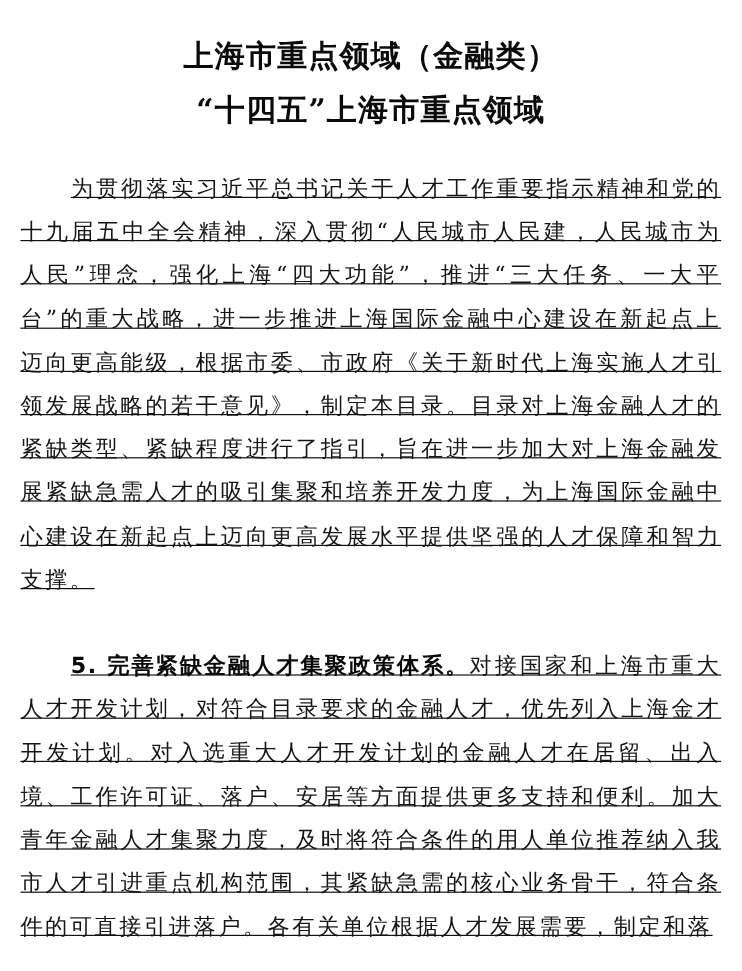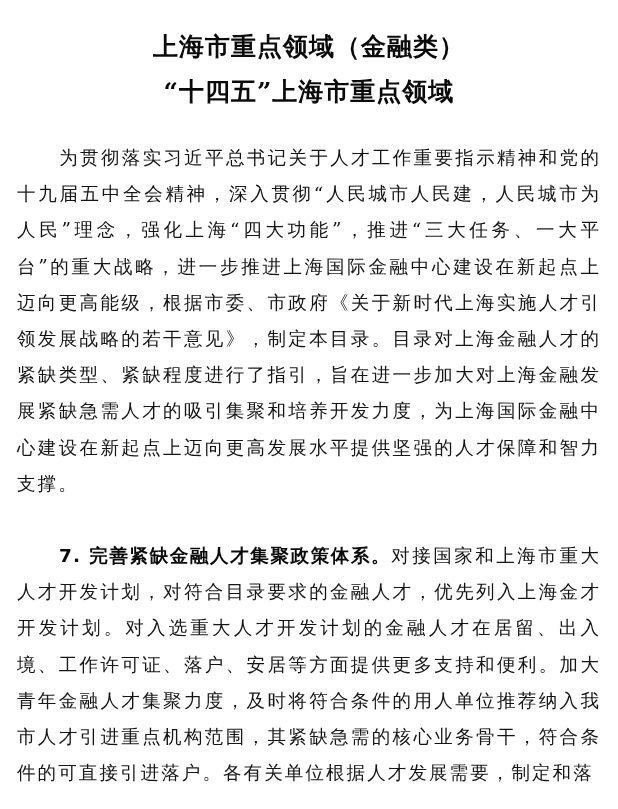--- a/index.html
+++ b/index.html
@@ -35,20 +35,21 @@
       height: 45px;
       color: #0a0a0a;
       white-space: nowrap;
       letter-spacing: 1px;
     }
     .body-block {
       position: absolute;
       left: 17px;
       top: 140px;
       width: 584px;
+      text-decoration: underline;
     }
     .para {
       font-family: "DejaVu Serif", "Liberation Serif", serif;
       font-size: 18.5px;
       line-height: 36.2px;
       margin: 0;
       text-align: justify;
       text-align-last: left;
       letter-spacing: 2.1px;
       color: #151515;
@@ -71,15 +72,15 @@
 <body>
 
 <div class="page">
   <div class="title-block">
     <div class="title-line">上海市重点领域（金融类）</div>
     <div class="title-line">“十四五”上海市重点领域</div>
   </div>
 
   <div class="body-block">
     <p class="para para1"><span class="indent"></span><span>为贯彻落实习近平总书记关于人才工作重要指示精神和党的十九届五中全会精神，深入贯彻“人民城市人民建，人民城市为人民”理念，强化上海“四大功能”，推进“三大任务、一大平台”的重大战略，进一步推进上海国际金融中心建设在新起点上迈向更高能级，根据市委、市政府《关于新时代上海实施人才引领发展战略的若干意见》，制定本目录。目录对上海金融人才的紧缺类型、紧缺程度进行了指引，旨在进一步加大对上海金融发展紧缺急需人才的吸引集聚和培养开发力度，为上海国际金融中心建设在新起点上迈向更高发展水平提供坚强的人才保障和智力支撑。</span></p>
-    <p class="para para2"><span class="indent"></span><span class="heading-inline">7. 完善紧缺金融人才集聚政策体系。</span><span>对接国家和上海市重大人才开发计划，对符合目录要求的金融人才，优先列入上海金才开发计划。对入选重大人才开发计划的金融人才在居留、出入境、工作许可证、落户、安居等方面提供更多支持和便利。加大青年金融人才集聚力度，及时将符合条件的用人单位推荐纳入我市人才引进重点机构范围，其紧缺急需的核心业务骨干，符合条件的可直接引进落户。各有关单位根据人才发展需要，制定和落</span></p>
+    <p class="para para2"><span class="indent"></span><span class="heading-inline">5. 完善紧缺金融人才集聚政策体系。</span><span>对接国家和上海市重大人才开发计划，对符合目录要求的金融人才，优先列入上海金才开发计划。对入选重大人才开发计划的金融人才在居留、出入境、工作许可证、落户、安居等方面提供更多支持和便利。加大青年金融人才集聚力度，及时将符合条件的用人单位推荐纳入我市人才引进重点机构范围，其紧缺急需的核心业务骨干，符合条件的可直接引进落户。各有关单位根据人才发展需要，制定和落</span></p>
   </div>
 </div>
 
 </body></html>

